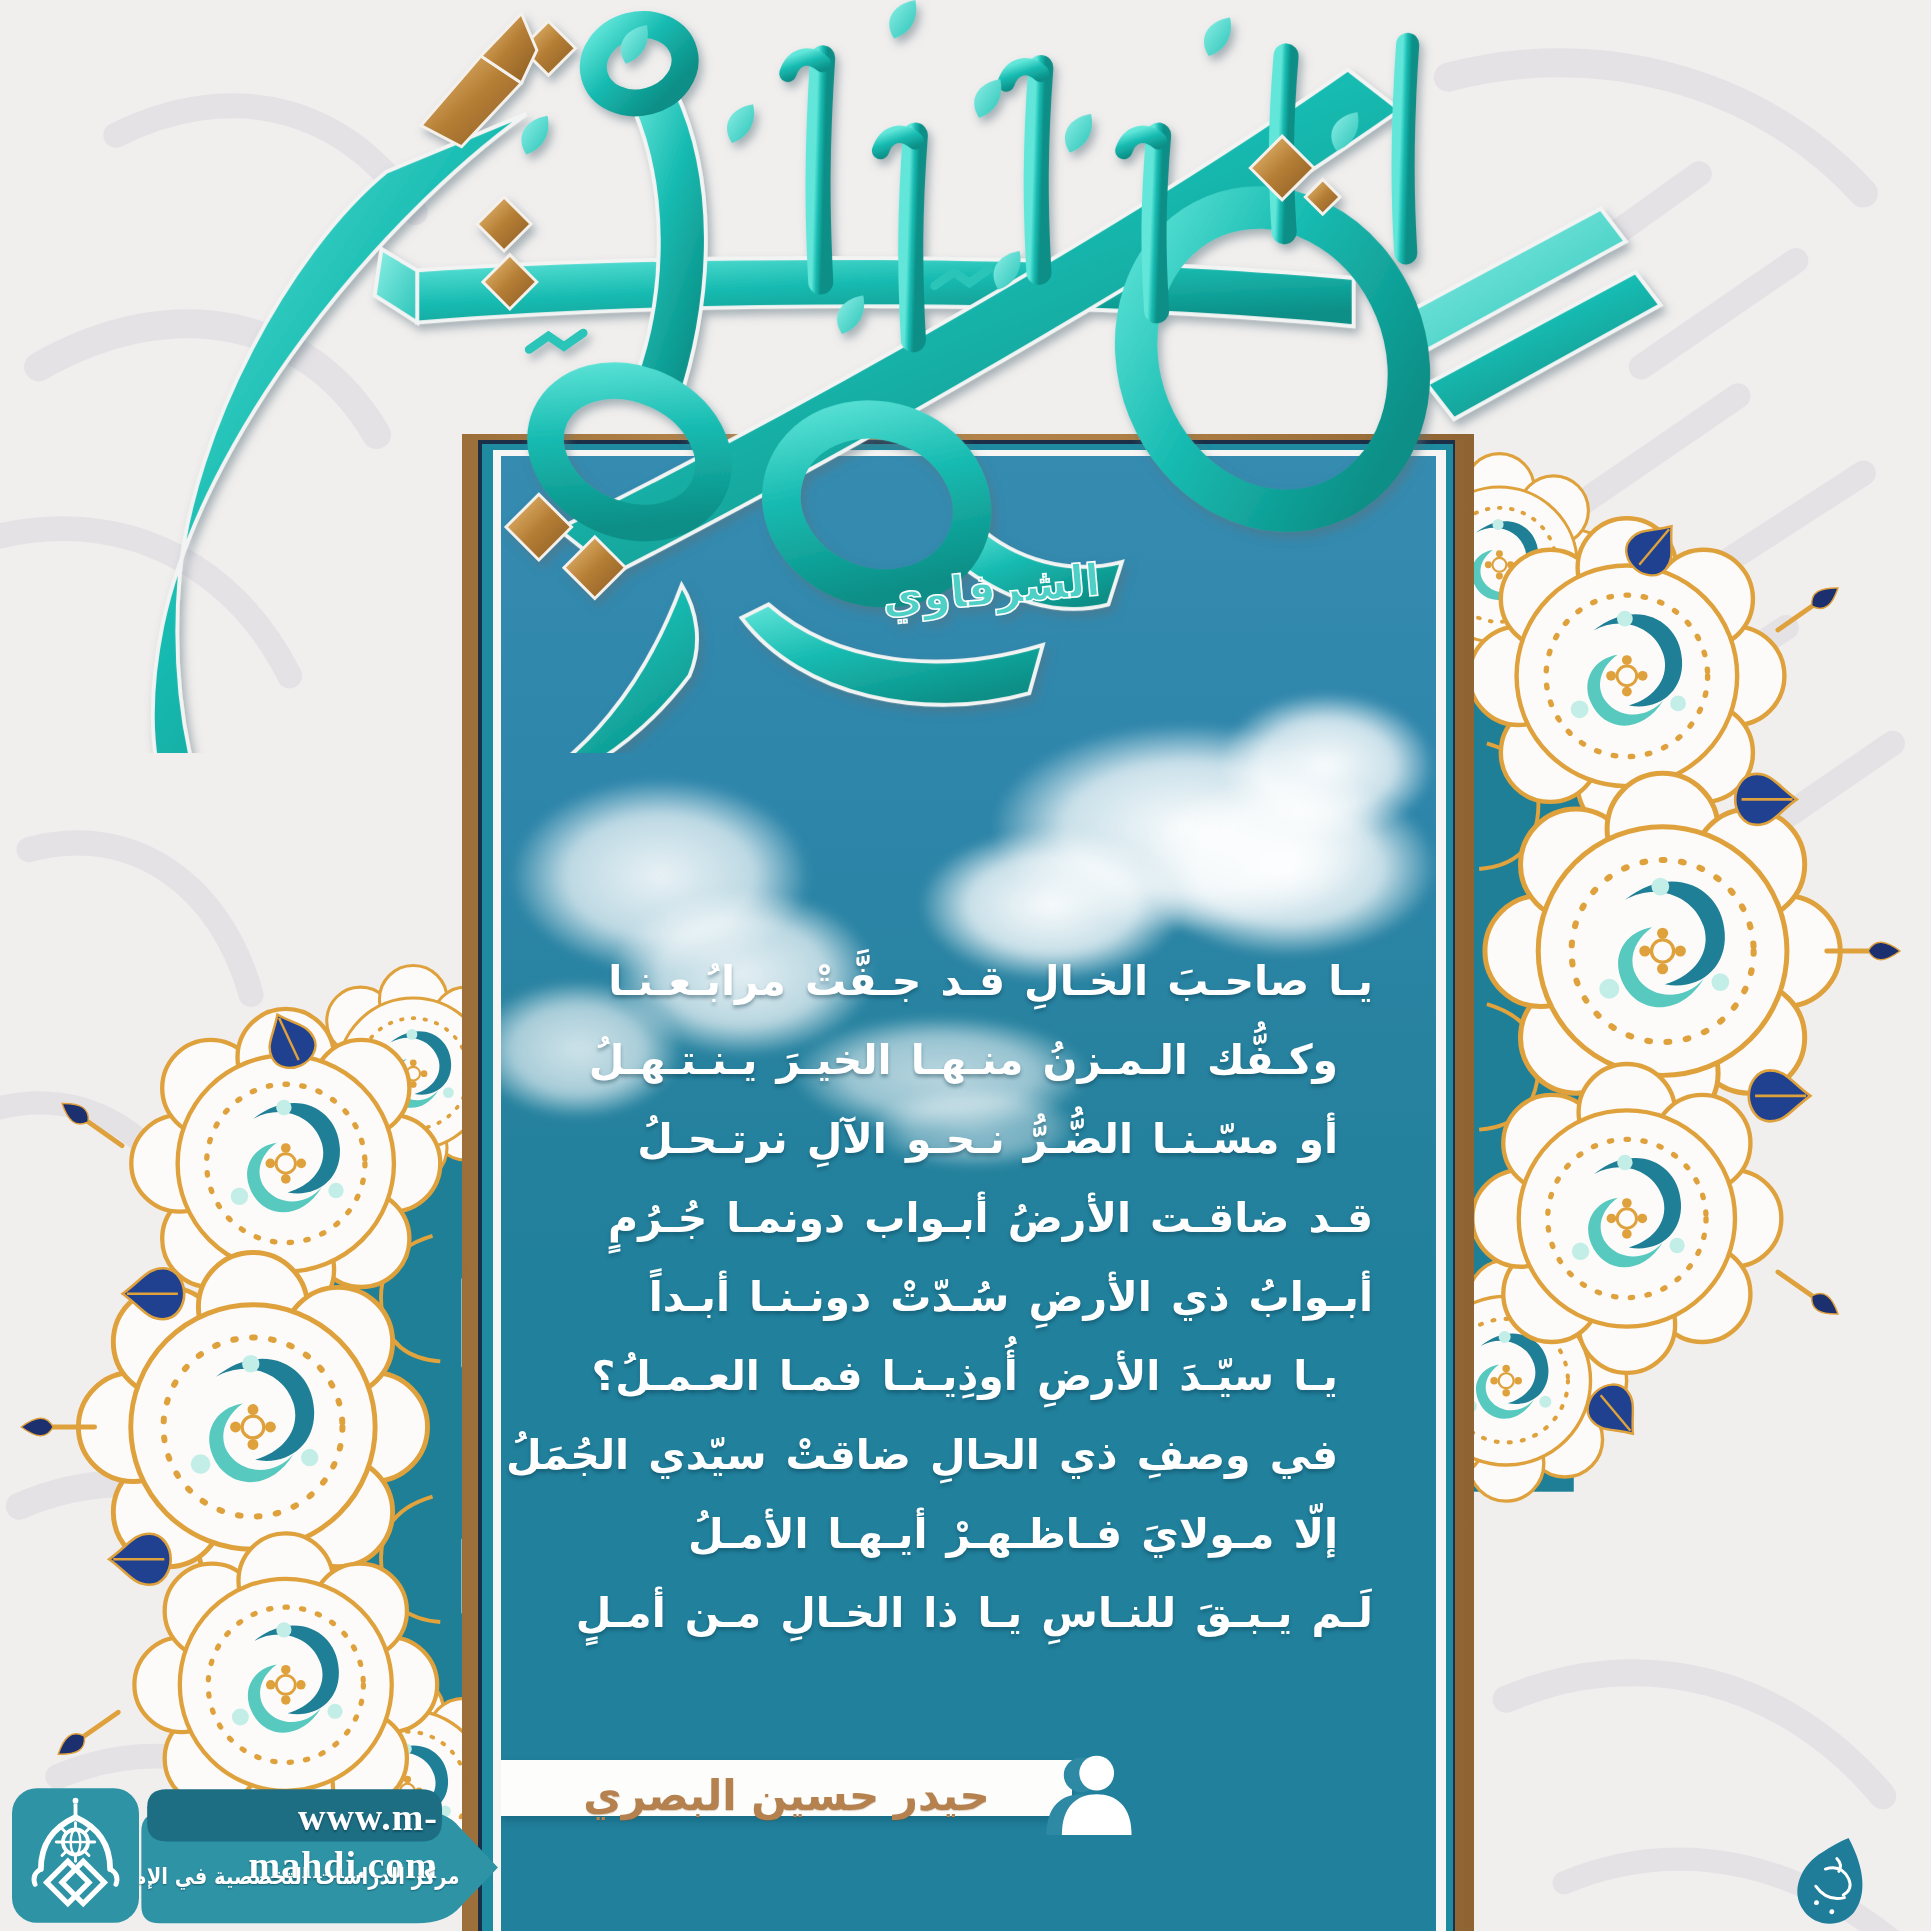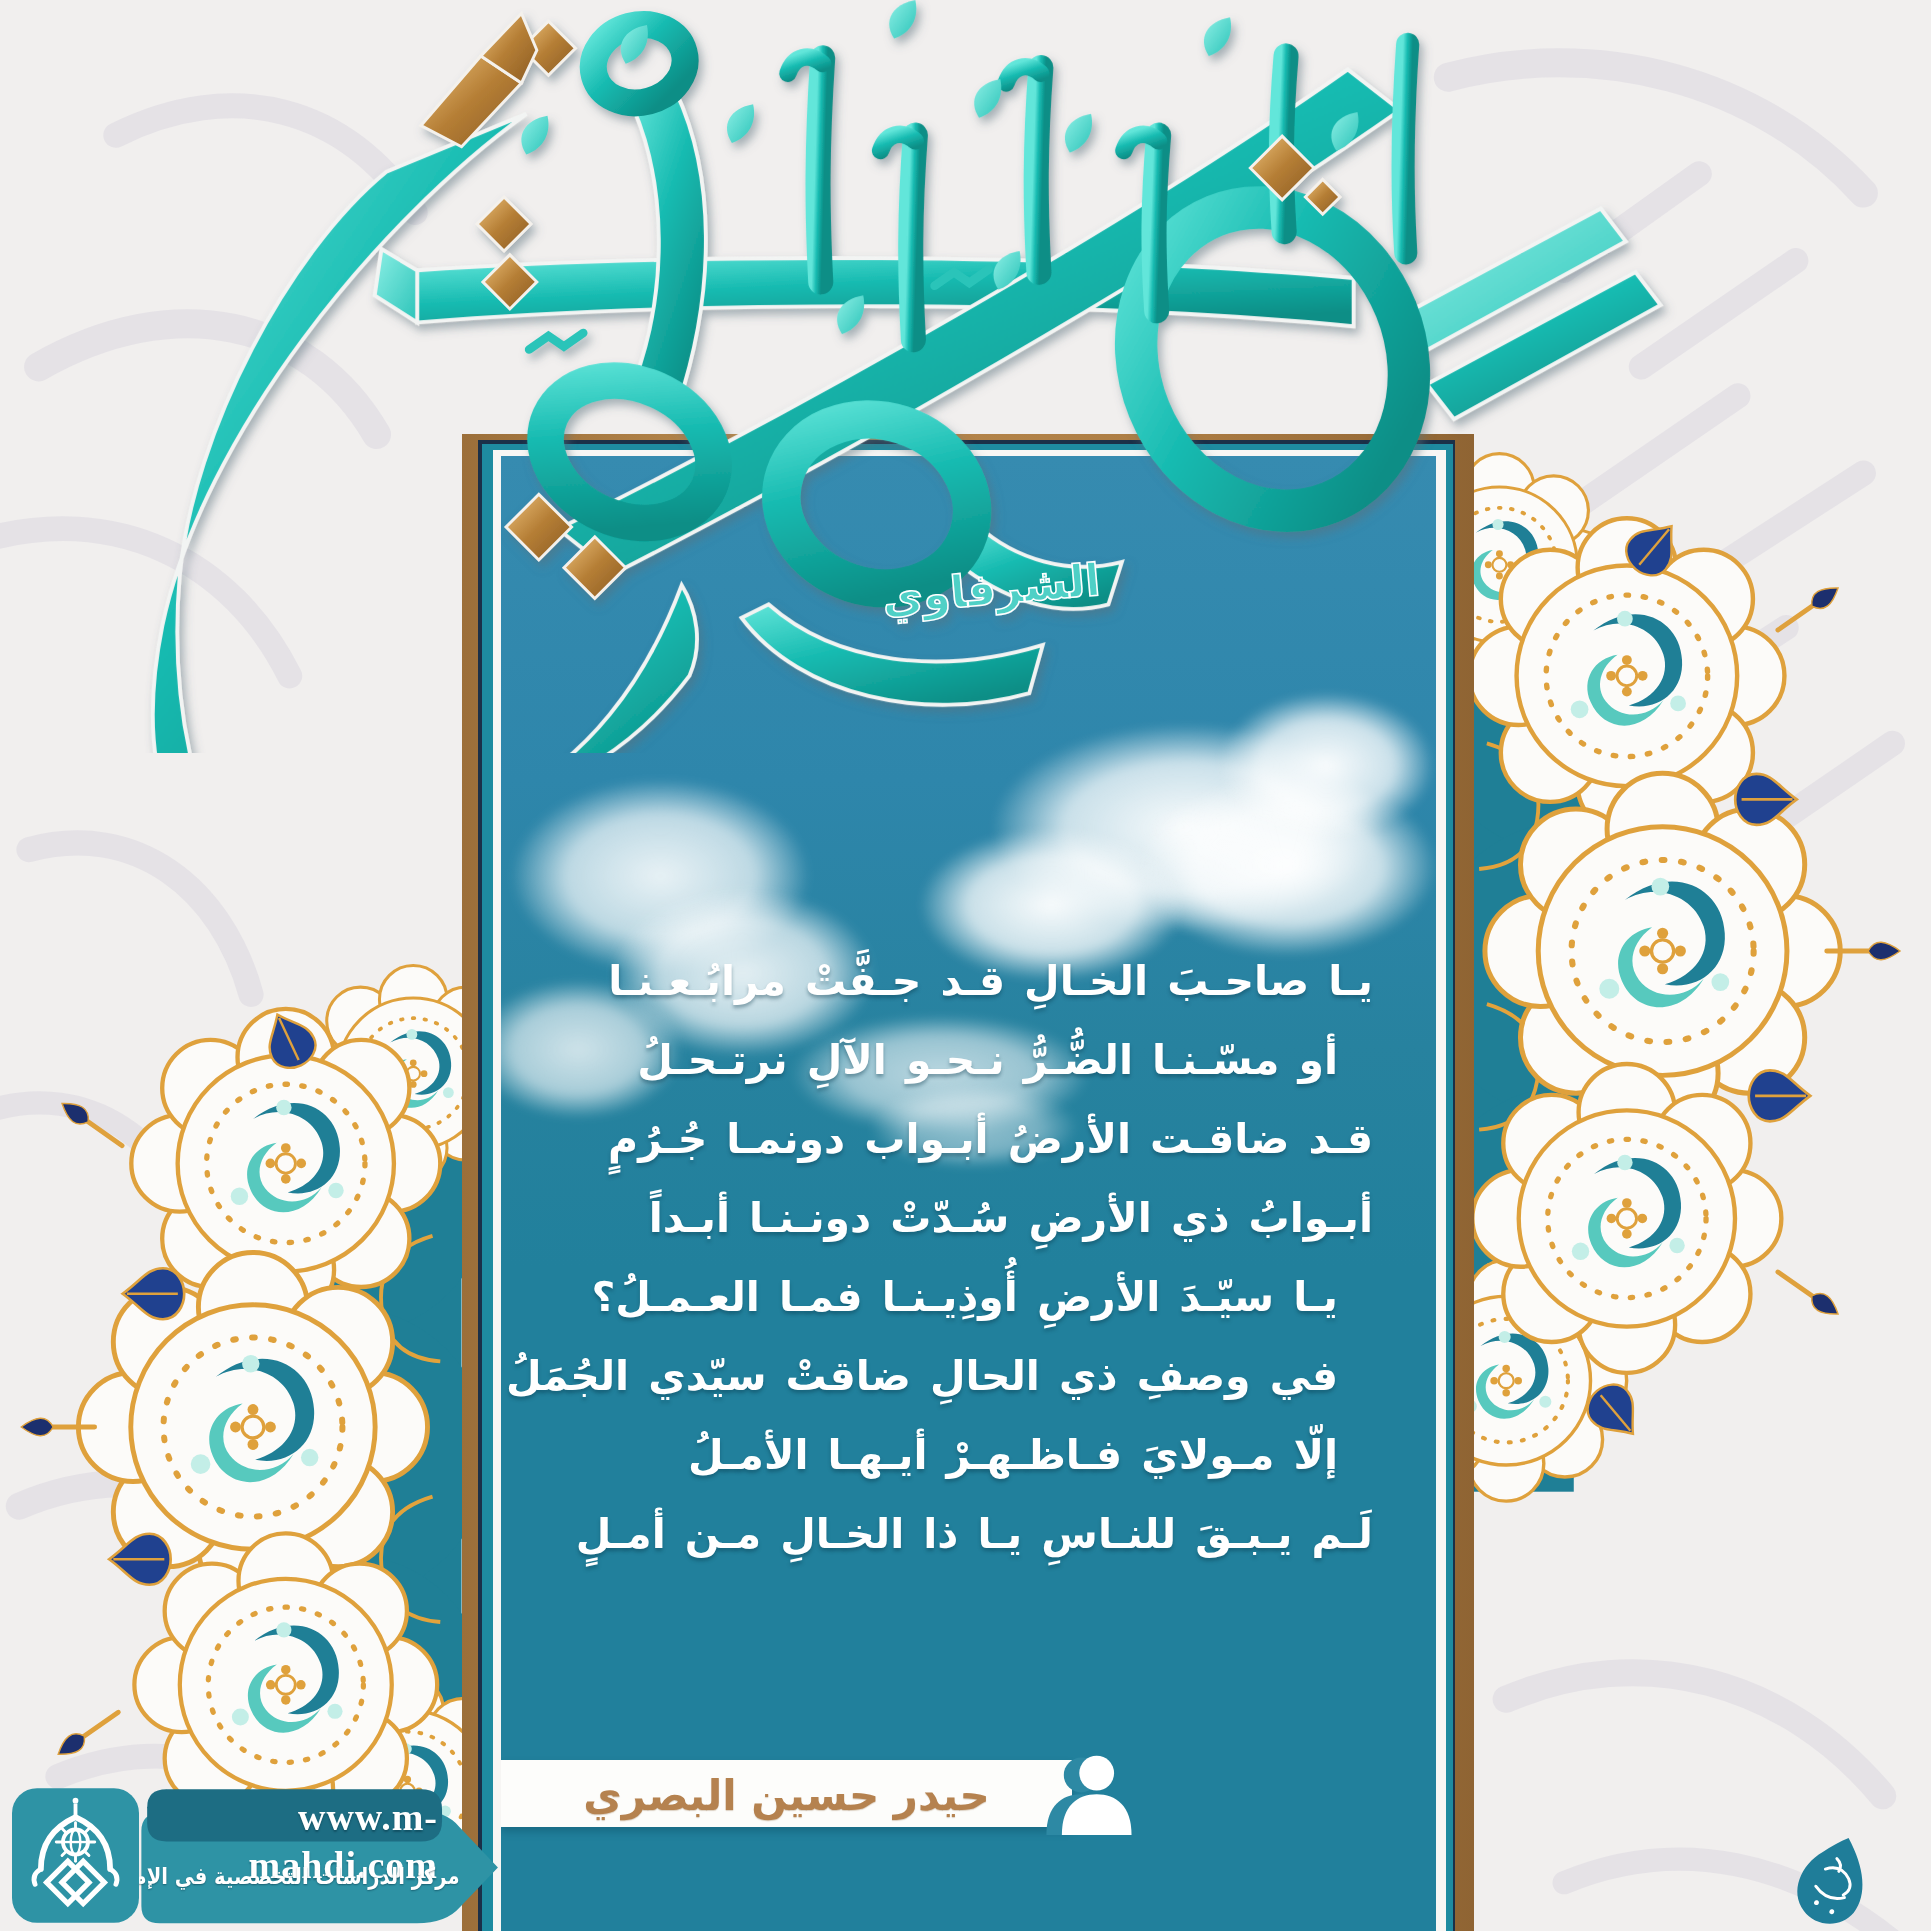--- a/index.html
+++ b/index.html
@@ -17,21 +17,21 @@
   
   .cloud{position:absolute;border-radius:50%;filter:blur(4.8px);
          background:radial-gradient(closest-side,rgba(255,255,255,.97) 0%,rgba(255,255,255,.75) 45%,rgba(255,255,255,0) 72%);}
   
   .poem{left:0;top:486px;width:100%;direction:rtl;}
   .poem-line{height:79px;white-space:nowrap;text-align:right;padding-right:63px;color:#ffffff;
              font:700 41px/79px "DejaVu Sans",sans-serif;word-spacing:4.8px;
              text-shadow:0 2.9px 3.9px rgba(8,52,72,.38);}
   .poem-line.alt{padding-right:98px;}
   
-  .banner{left:0;top:1304px;width:571px;height:67px;background:#fdfdfb;
+  .banner{left:0;top:1304px;width:571px;height:56px;background:#fdfdfb;
           box-shadow:0 4.8px 7.7px rgba(0,55,75,.28);}
   .author-name{width:100%;text-align:center;color:#b5824f;direction:rtl;
                font:700 42px/71px "DejaVu Sans",sans-serif;text-shadow:0 1px 1px rgba(120,70,20,.25);}
   .person-svg{position:absolute;left:526px;top:-14.5px;}
   
   .www{left:170px;top:1793px;width:268px;height:48px;text-align:right;color:#ffffff;
        font:700 38px/48px "Liberation Serif","DejaVu Serif",serif;letter-spacing:1px;
        text-shadow:0 1.9px 1.9px rgba(0,40,55,.4);}
   .org{left:145px;top:1843px;width:340px;height:66px;text-align:center;color:#ffffff;direction:rtl;
        font:700 23px/66px "DejaVu Sans",sans-serif;transform:scaleX(.85);transform-origin:50% 50%;
@@ -161,20 +161,21 @@
       <div class="cloud" style="left:676px;top:208px;width:299px;height:203px;"></div>
       <div class="cloud" style="left:-48px;top:285px;width:415px;height:270px;opacity:.92"></div>
       <div class="cloud" style="left:58px;top:401px;width:367px;height:232px;opacity:.9"></div>
       <div class="cloud" style="left:-68px;top:497px;width:290px;height:193px;opacity:.8"></div>
       <div class="cloud" style="left:232px;top:536px;width:415px;height:164px;opacity:.7"></div>
       <div class="cloud" style="left:328px;top:613px;width:290px;height:116px;opacity:.5"></div>
     </div>
 
     <div class="abs poem">
       <div class="poem-line">يـا صاحـبَ الخـالِ قـد جـفَّتْ مرابُـعـنـا</div>
+      <div class="poem-line alt">وكـفُّك الـمـزنُ منـهـا الخيـرَ يـنـتـهـلُ</div>
       <div class="poem-line alt">أو مسّـنـا الضُّـرُّ نـحـو الآلِ نرتـحـلُ</div>
       <div class="poem-line">قـد ضاقـت الأرضُ أبـواب دونمـا جُـرُمٍ</div>
       <div class="poem-line">أبـوابُ ذي الأرضِ سُـدّتْ دونـنـا أبـداً</div>
       <div class="poem-line alt">يـا سيّـدَ الأرضِ أُوذِيـنـا فمـا العـمـلُ؟</div>
       <div class="poem-line alt">في وصفِ ذي الحالِ ضاقتْ سيّدي الجُمَلُ</div>
       <div class="poem-line alt">إلّا مـولايَ فـاظـهـرْ أيـهـا الأمـلُ</div>
       <div class="poem-line">لَـم يـبـقَ للنـاسِ يـا ذا الخـالِ مـن أمـلٍ</div>
     </div>
 
     <div class="abs banner">

